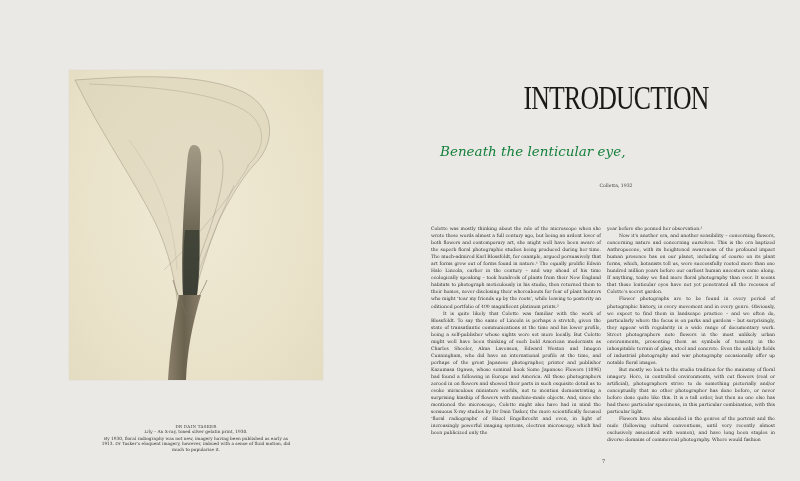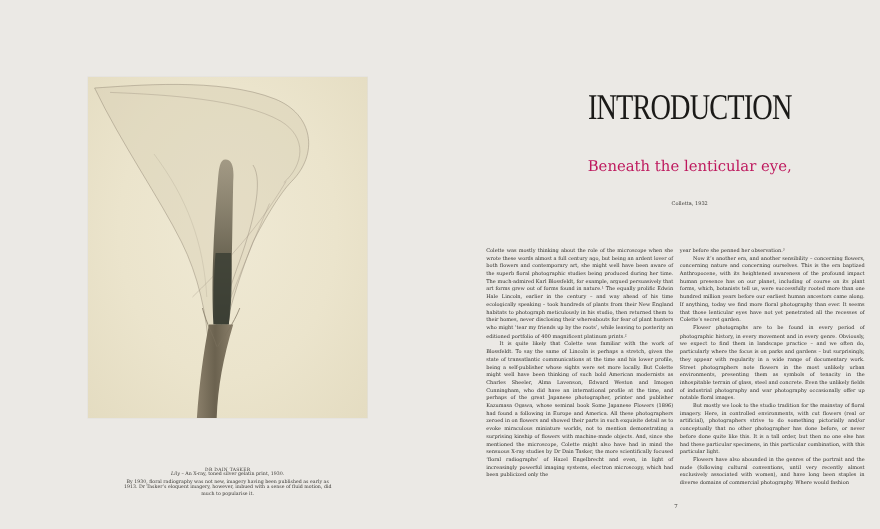--- a/index.html
+++ b/index.html
@@ -11,21 +11,20 @@
       height: 481px;
       background: #ebe9e5;
       position: relative;
       overflow: hidden;
       font-family: "DejaVu Serif", "Liberation Serif", serif;
       color: #2a2825;
     }
     .spread {
       position: absolute;
       inset: 0;
-      margin-left: 11px;
     }
     
     .plate {
       position: absolute;
       left: 69px;
       top: 70px;
       width: 254px;
       height: 310px;
       background: radial-gradient(ellipse at 50% 45%, #efe9d4 0%, #ebe4cc 55%, #e4dcc1 100%);
       overflow: hidden;
@@ -75,25 +74,25 @@
       letter-spacing: -1px;
       transform: scaleX(0.78);
       transform-origin: 50% 50%;
       color: #1b1a18;
     }
     .epigraph {
       position: absolute;
       left: 440px;
       top: 142px;
       width: 352px;
-      text-align: center;
       font-family: "DejaVu Serif", serif;
+      font-style: italic;
       font-size: 13.5px;
       line-height: 18px;
-      color: #be185d;
+      color: #15803d;
     }
     .epigraph span {
       display: block;
     }
     .attribution {
       position: absolute;
       left: 440px;
       top: 183px;
       width: 352px;
       text-align: center;

